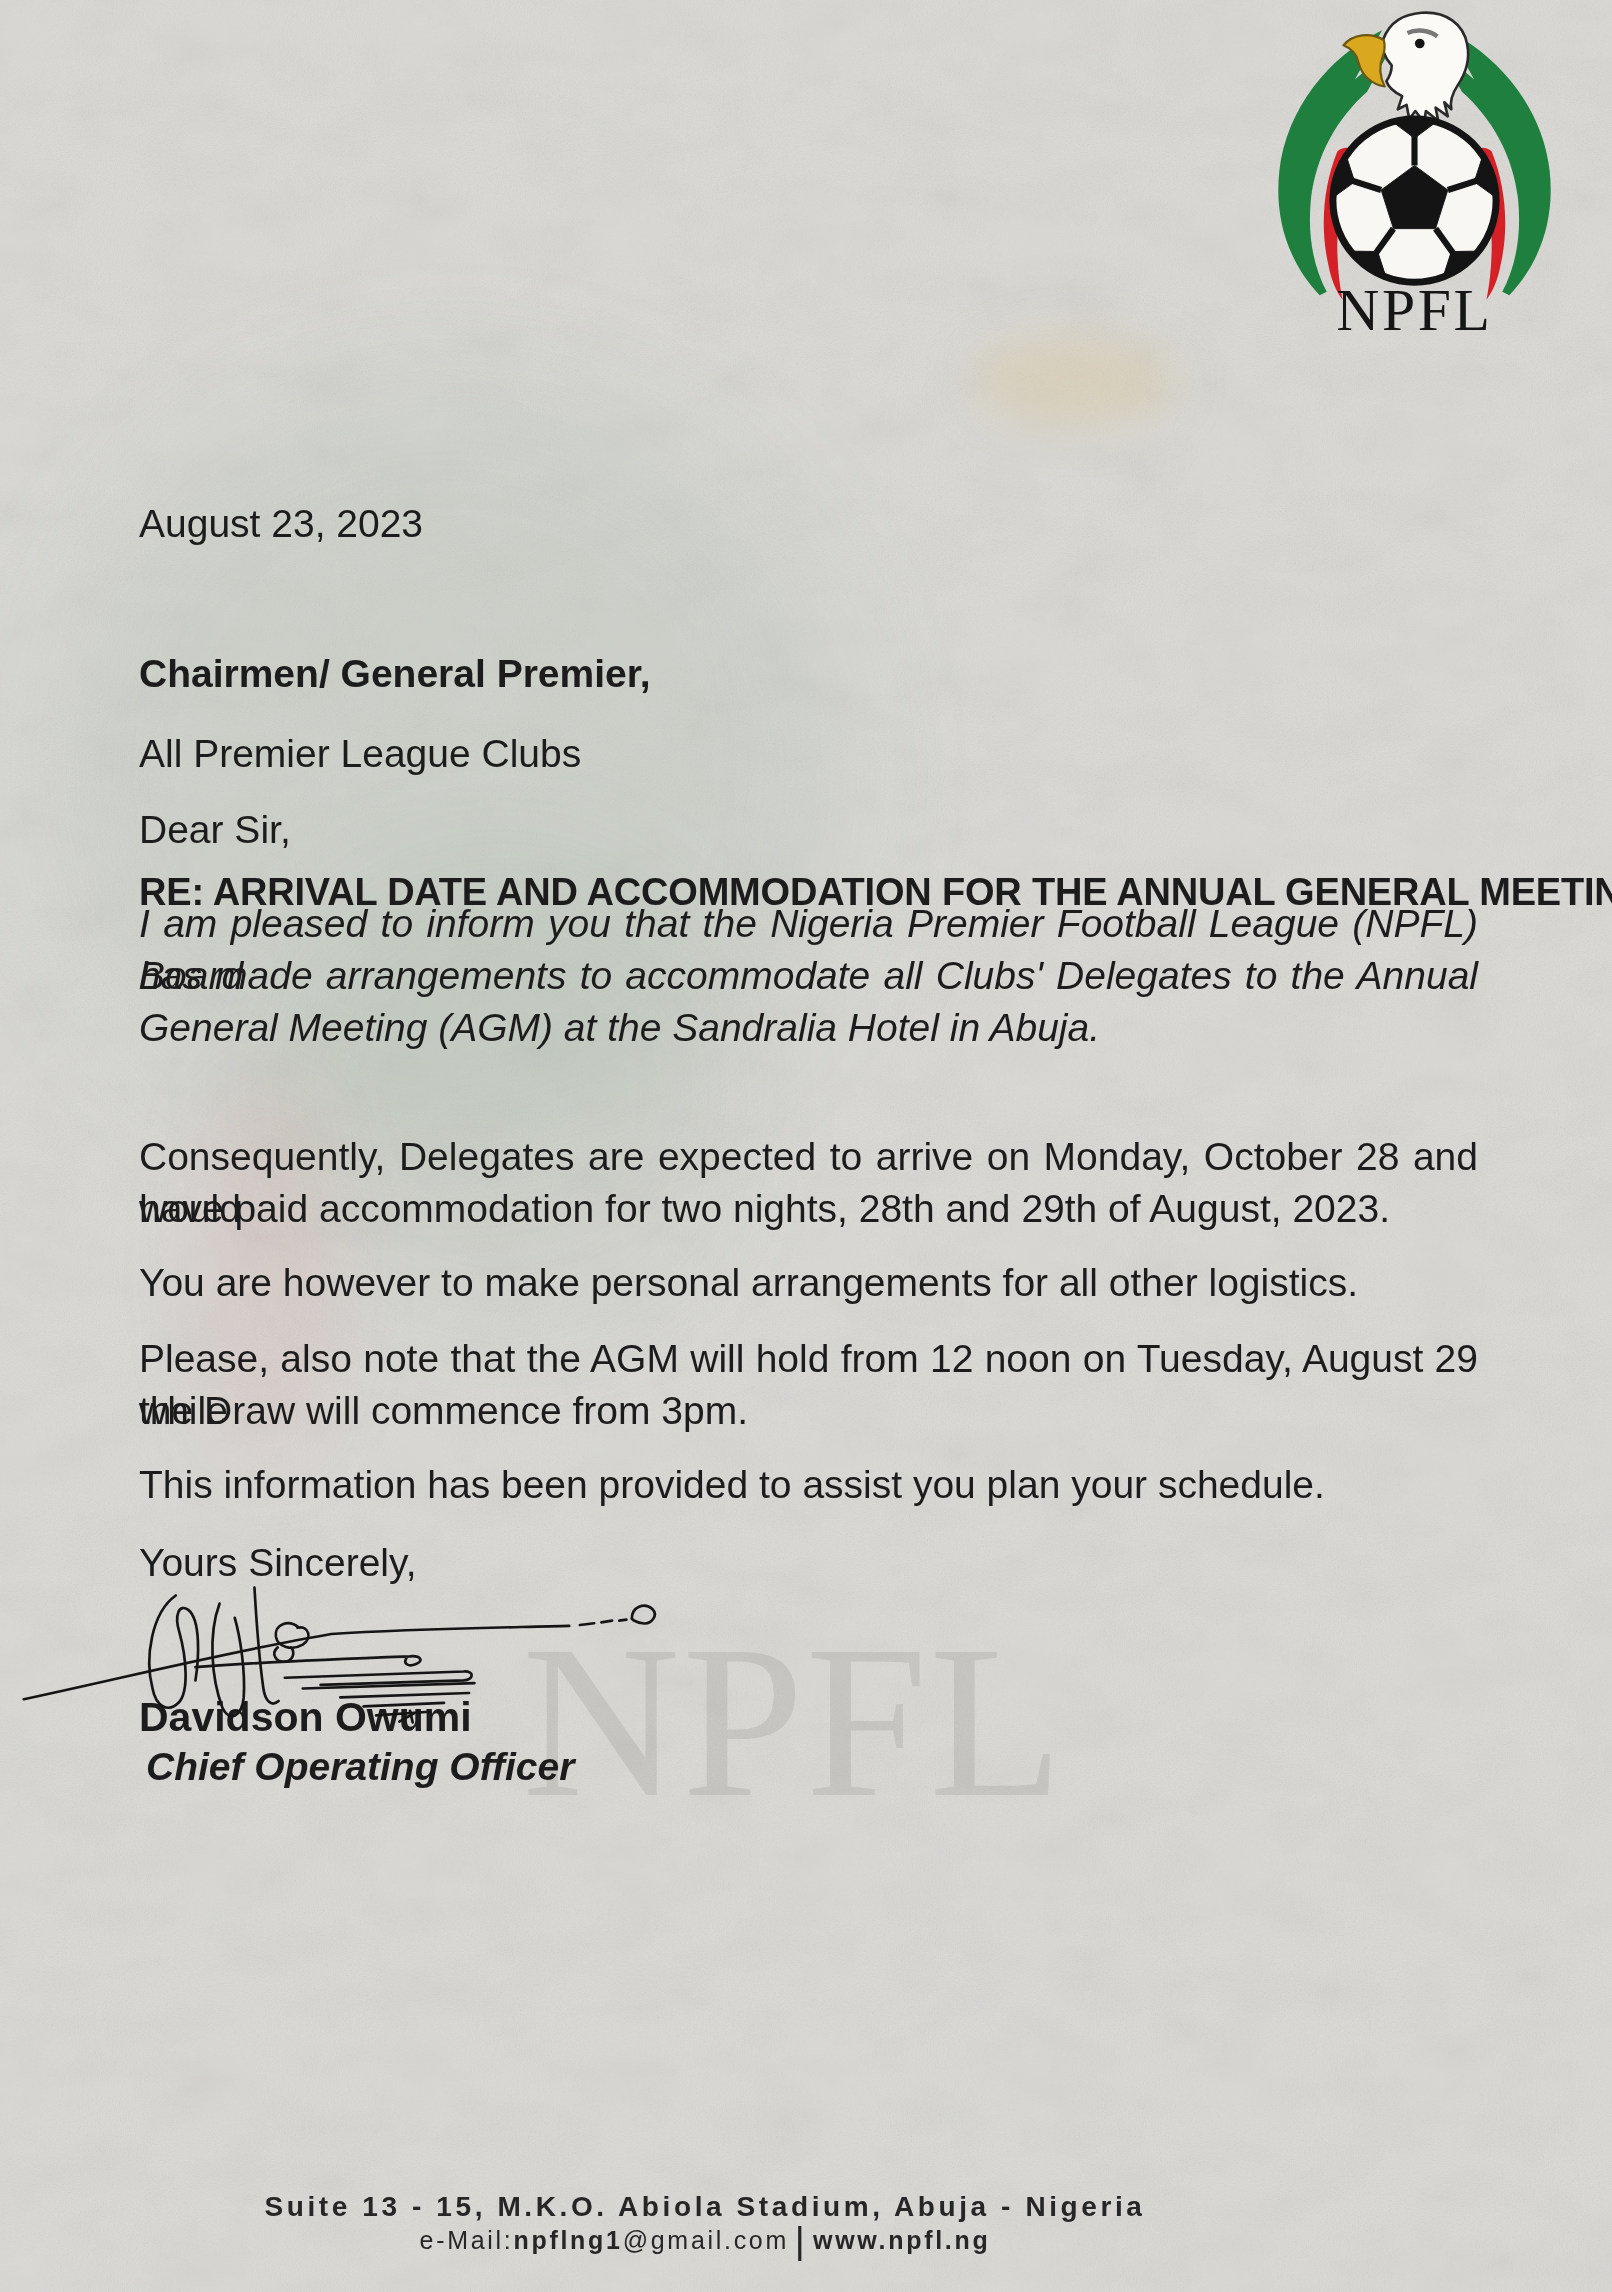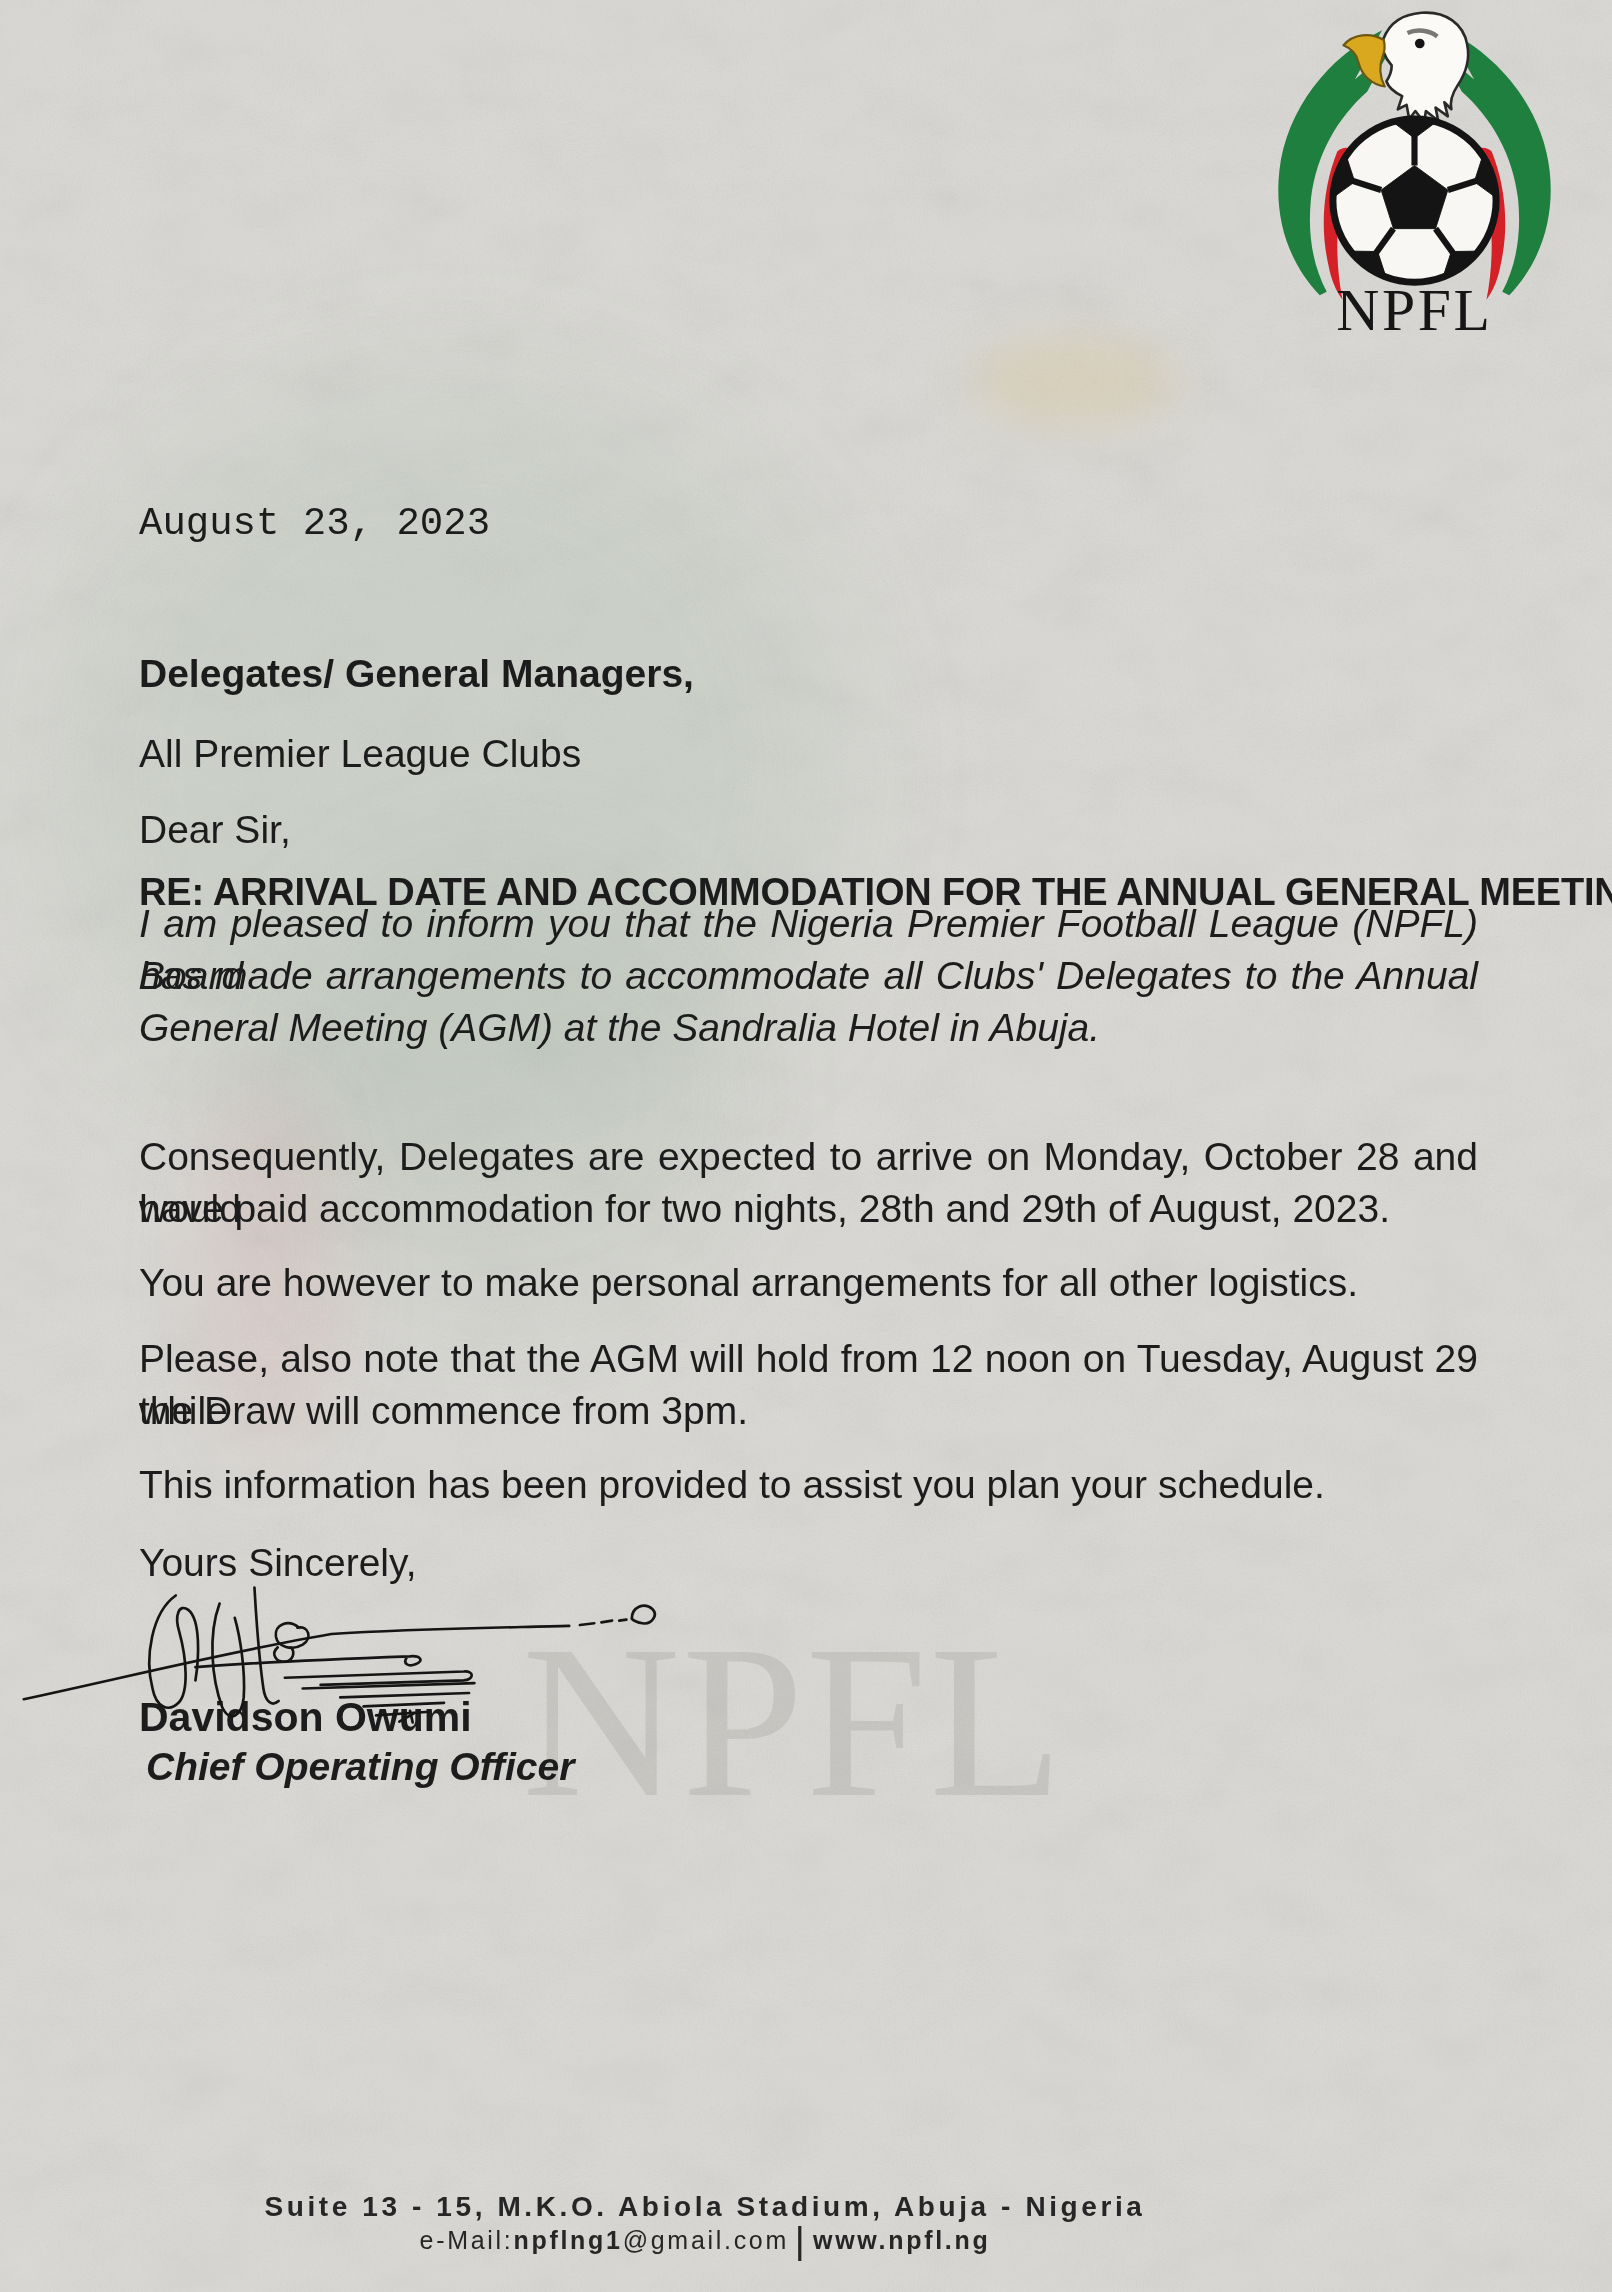--- a/index.html
+++ b/index.html
@@ -95,23 +95,23 @@
           <path d="M0,34 L-32,10 L-20,-27 L20,-27 L32,10 Z" transform="translate(300,192) rotate(-72)"></path>
           <path d="M0,34 L-32,10 L-20,-27 L20,-27 L32,10 Z" transform="translate(262,309) rotate(-144)"></path>
           <path d="M0,34 L-32,10 L-20,-27 L20,-27 L32,10 Z" transform="translate(138,309) rotate(144)"></path>
           <path d="M0,34 L-32,10 L-20,-27 L20,-27 L32,10 Z" transform="translate(100,192) rotate(72)"></path>
         </g>
       </g>
       <text x="200" y="372" font-family="Liberation Serif, serif" font-size="68" letter-spacing="3" text-anchor="middle" fill="#161616">NPFL</text>
     </svg>
   </div>
 
-  <div class="abs t44" style="left:139px;top:498px;font-family:Liberation Mono, monospace;">August 23, 2023</div>
+  <div class="abs t44" style="left:139px;top:498px;">August 23, 2023</div>
 
-  <div class="abs t44 bold" style="left:139px;top:648px;">Delegates/ General Managers,</div>
+  <div class="abs t44 bold" style="left:139px;top:648px;">Chairmen/ General Premier,</div>
   <div class="abs t44" style="left:139px;top:728px;">All Premier League Clubs</div>
   <div class="abs t44" style="left:139px;top:804px;">Dear Sir,</div>
 
   <div class="abs subject" style="left:139px;top:871px;">RE: ARRIVAL DATE AND ACCOMMODATION FOR THE ANNUAL GENERAL MEETING</div>
 
   <div class="para" style="top:898px;font-style:italic;">
     <div class="jline">I am pleased to inform you that the Nigeria Premier Football League (NPFL) Board</div>
     <div class="jline">has made arrangements to accommodate all Clubs' Delegates to the Annual</div>
     <div class="jline last">General Meeting (AGM) at the Sandralia Hotel in Abuja.</div>
   </div>

